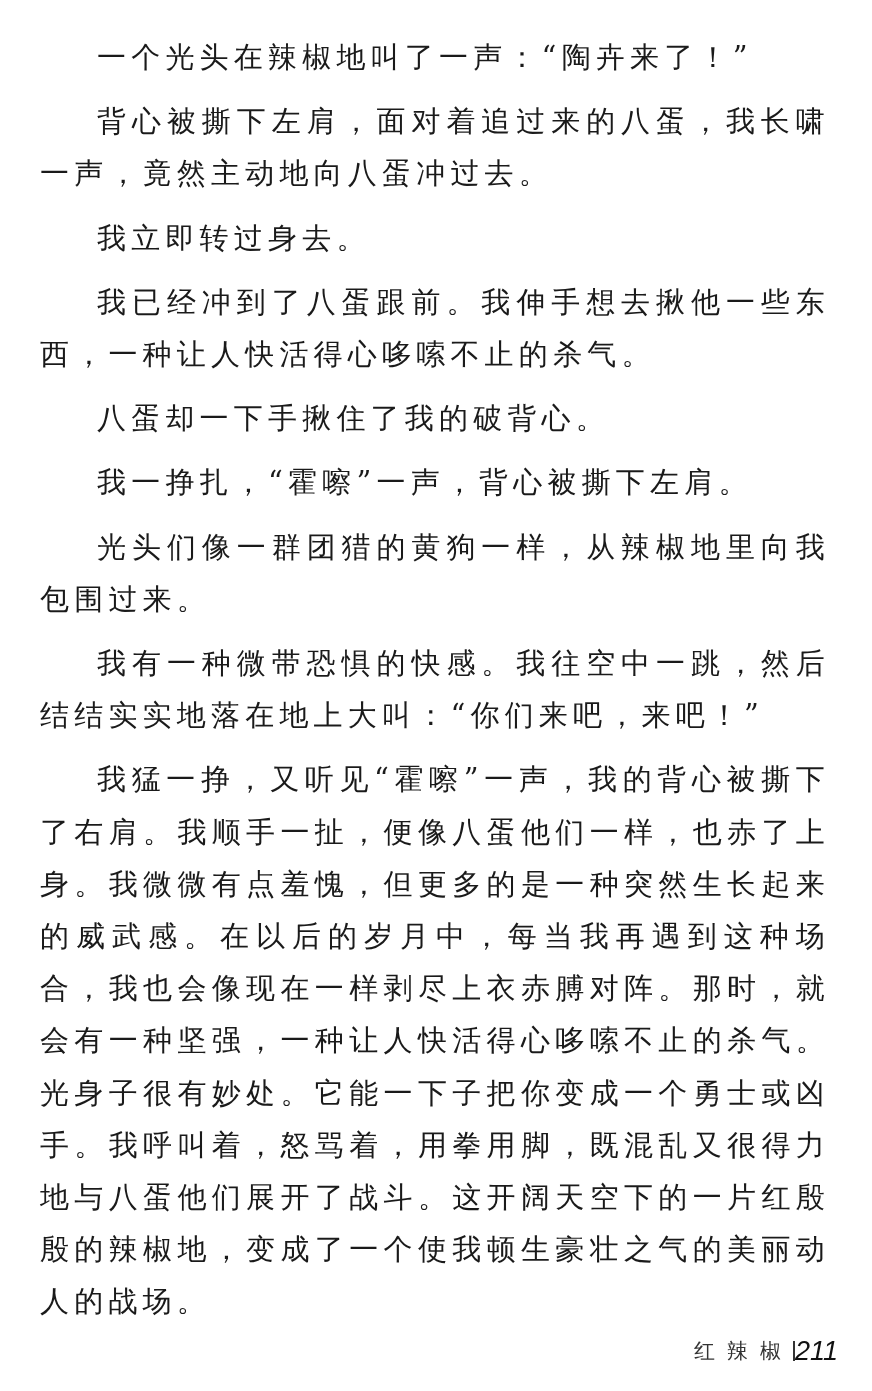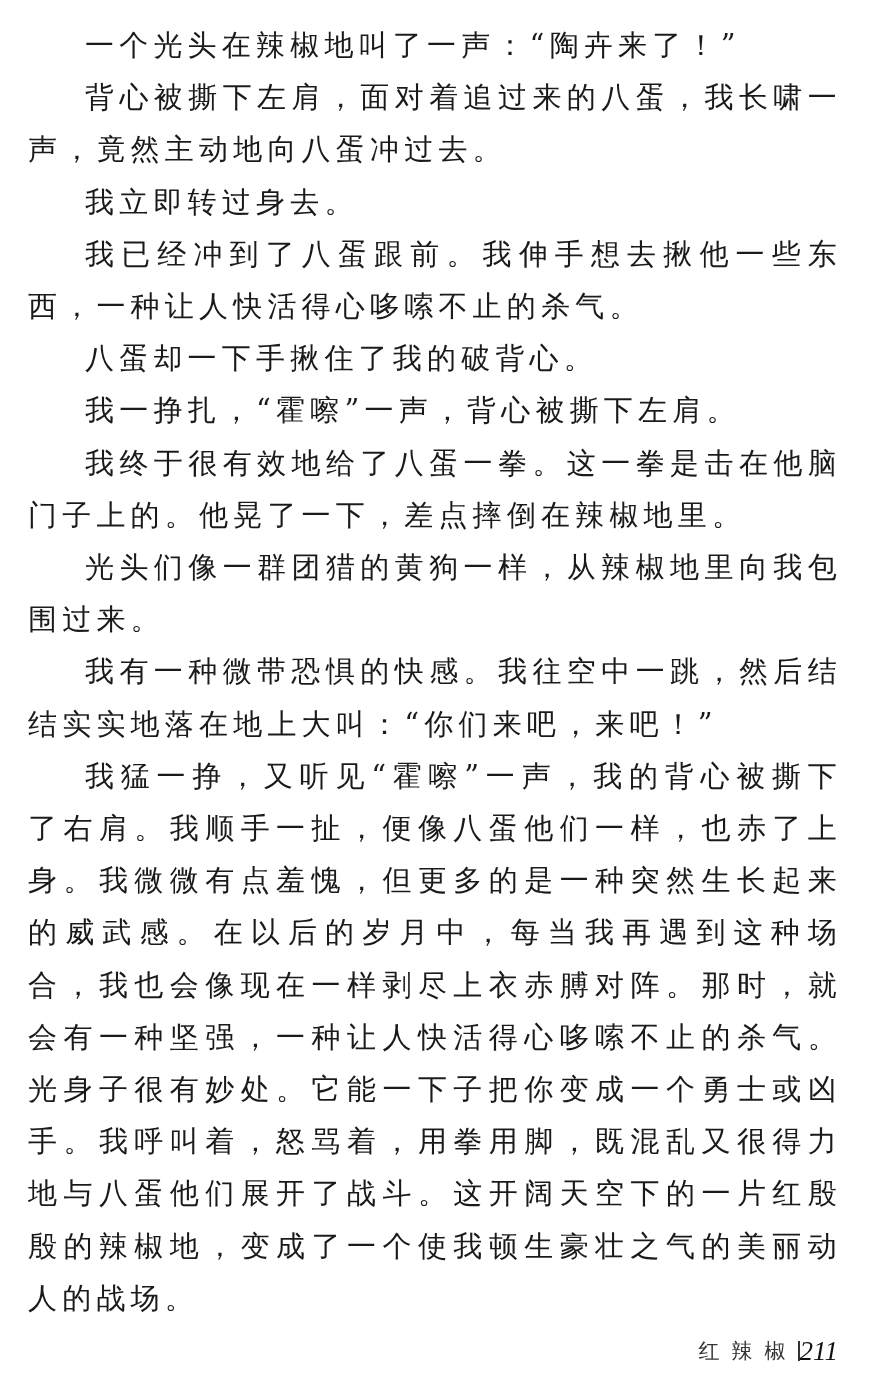--- a/index.html
+++ b/index.html
@@ -15,21 +15,21 @@
       font-family: "DejaVu Serif", "Liberation Serif", serif;
       color: #1a1a1a;
     }
     .page {
       position: absolute;
       left: 28px;
       top: 19px;
       width: 814px;
     }
     .para {
-      margin: 0;
+      margin: 12px;
       padding: 0;
       font-size: 29px;
       line-height: 52.2px;
       text-indent: 57px;
       text-align: justify;
       text-align-last: left;
       letter-spacing: 5.2px;
       word-break: break-all;
       white-space: normal;
     }
@@ -46,37 +46,36 @@
       font-family: "DejaVu Sans", "Liberation Sans", sans-serif;
       font-size: 21px;
       letter-spacing: 12px;
     }
     .footer-divider {
       width: 2px;
       height: 20px;
       background: #333;
     }
     .footer-page {
-      font-family: Liberation Serif, serif;
+      font-family: Liberation Sans, sans-serif;
       font-style: italic;
       font-size: 27px;
       color: #111;
     }
   </style>
 </head>
 <body>
 
 <div class="page">
   <p class="para">一个光头在辣椒地叫了一声：“陶卉来了！”</p>
   <p class="para">背心被撕下左肩，面对着追过来的八蛋，我长啸一声，竟然主动地向八蛋冲过去。</p>
   <p class="para">我立即转过身去。</p>
   <p class="para">我已经冲到了八蛋跟前。我伸手想去揪他一些东西，一种让人快活得心哆嗦不止的杀气。</p>
   <p class="para">八蛋却一下手揪住了我的破背心。</p>
   <p class="para">我一挣扎，“霍嚓”一声，背心被撕下左肩。</p>
-  <p class="para">我终于很有效地给了八蛋一拳。这一拳是击在他脑门子上的。他晃了一下，差点摔倒在辣椒地里。</p>
   <p class="para">光头们像一群团猎的黄狗一样，从辣椒地里向我包围过来。</p>
   <p class="para">我有一种微带恐惧的快感。我往空中一跳，然后结结实实地落在地上大叫：“你们来吧，来吧！”</p>
   <p class="para">我猛一挣，又听见“霍嚓”一声，我的背心被撕下了右肩。我顺手一扯，便像八蛋他们一样，也赤了上身。我微微有点羞愧，但更多的是一种突然生长起来的威武感。在以后的岁月中，每当我再遇到这种场合，我也会像现在一样剥尽上衣赤膊对阵。那时，就会有一种坚强，一种让人快活得心哆嗦不止的杀气。光身子很有妙处。它能一下子把你变成一个勇士或凶手。我呼叫着，怒骂着，用拳用脚，既混乱又很得力地与八蛋他们展开了战斗。这开阔天空下的一片红殷殷的辣椒地，变成了一个使我顿生豪壮之气的美丽动人的战场。</p>
 </div>
 
 <div class="footer">
   <span class="footer-title">红辣椒</span>
   <span class="footer-divider"></span>
   <span class="footer-page">211</span>
 </div>

